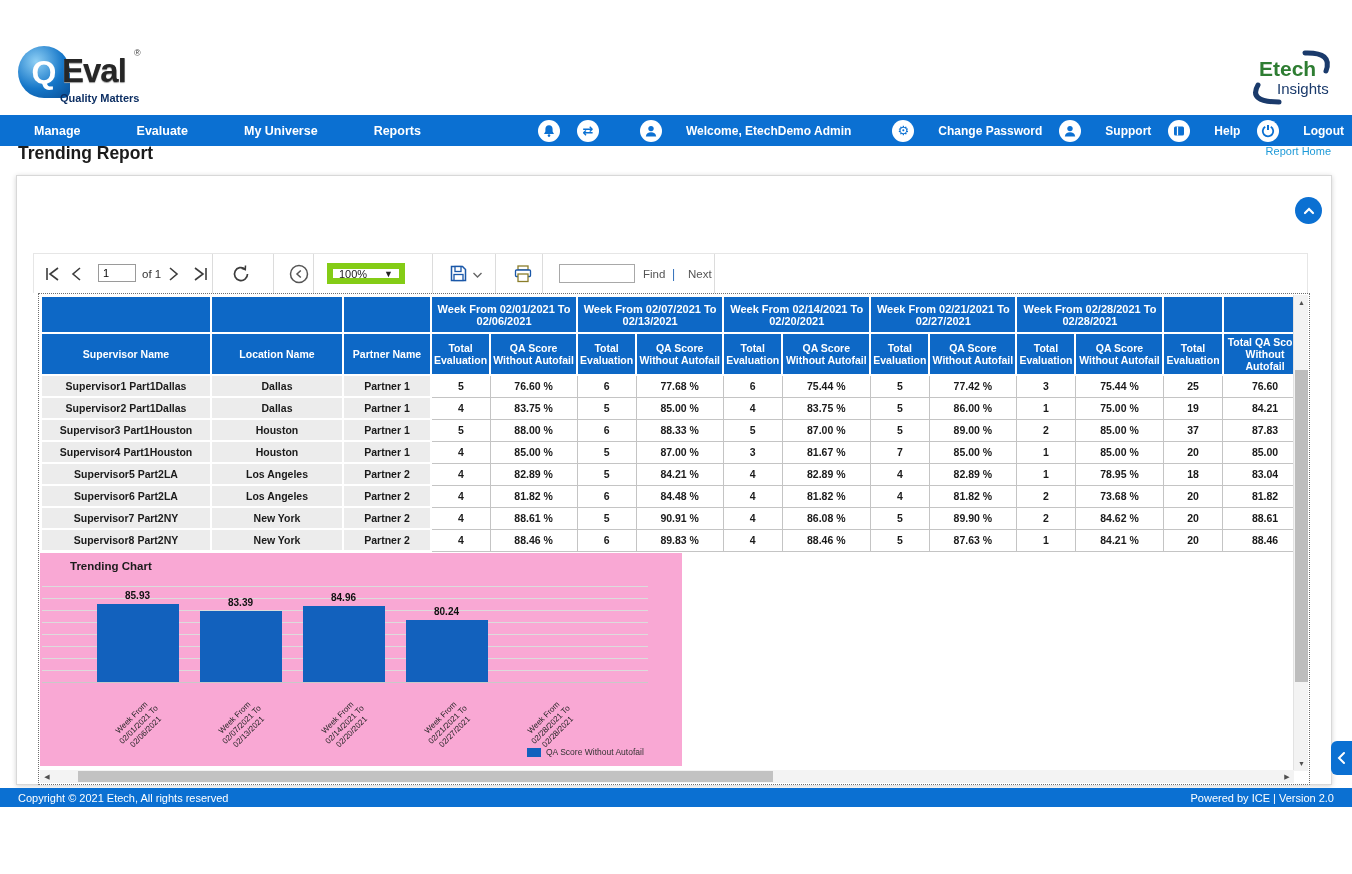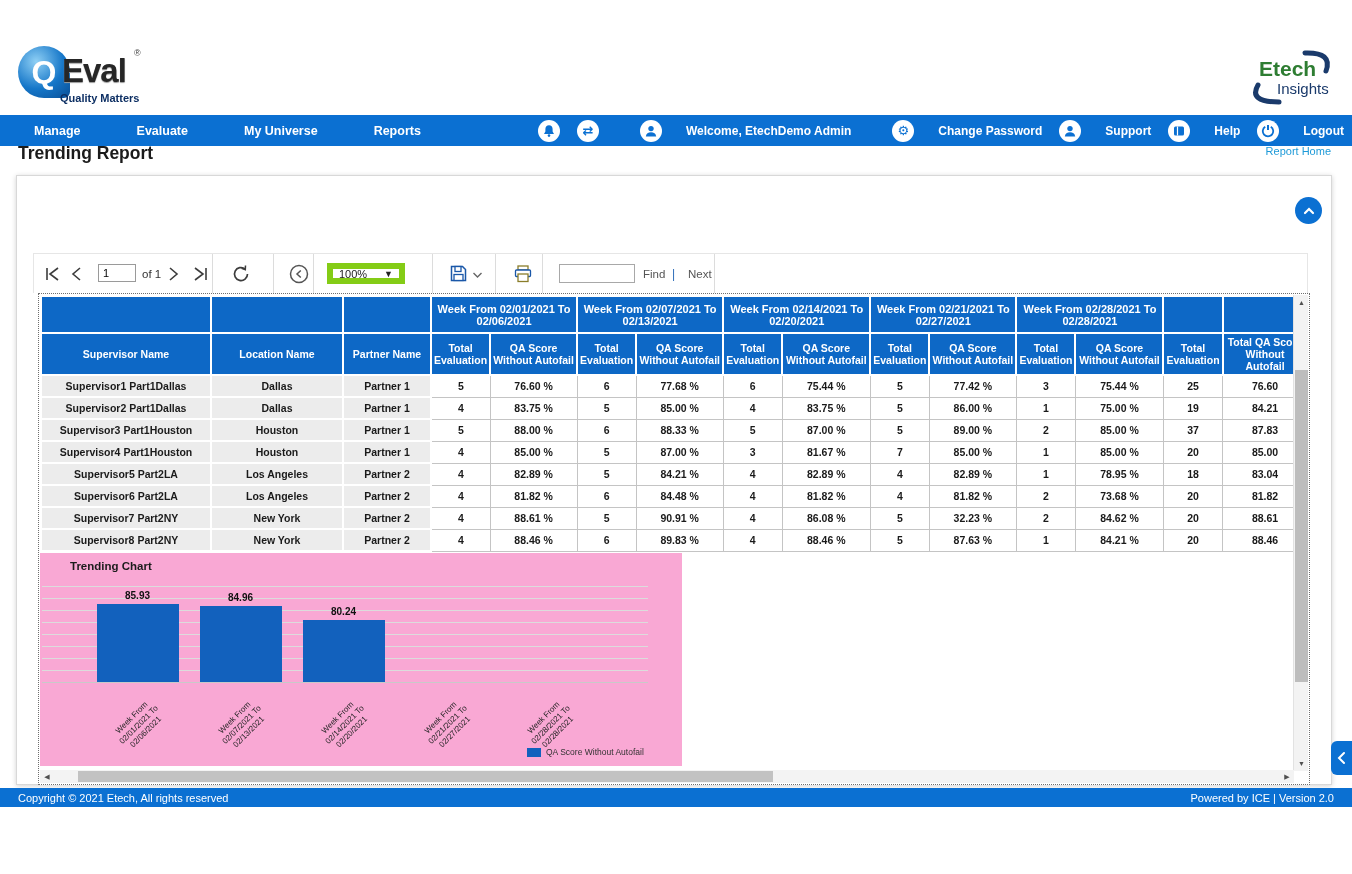--- a/index.html
+++ b/index.html
@@ -431,21 +431,21 @@
               <td class="lblcell">Supervisor7 Part2NY</td>
               <td class="lblcell">New York</td>
               <td class="lblcell">Partner 2</td>
               <td class="numcell">4</td>
               <td class="numcell">88.61 %</td>
               <td class="numcell">5</td>
               <td class="numcell">90.91 %</td>
               <td class="numcell">4</td>
               <td class="numcell">86.08 %</td>
               <td class="numcell">5</td>
-              <td class="numcell">32.23 %</td>
+              <td class="numcell">89.90 %</td>
               <td class="numcell">2</td>
               <td class="numcell">84.62 %</td>
               <td class="numcell">20</td>
               <td class="numcell">88.61</td>
             </tr>
             <tr>
               <td class="lblcell">Supervisor8 Part2NY</td>
               <td class="lblcell">New York</td>
               <td class="lblcell">Partner 2</td>
               <td class="numcell">4</td>
@@ -464,20 +464,24 @@
           </tbody>
         </table>
 
       <div class="chart-panel">
         <div class="chart-title">Trending Chart</div>
         <div class="plot">
           <div class="slots" id="chart-bars">
               <div class="slot">
                 <div class="bar-val">85.93</div>
                 <div class="bar" style="height: 78px; background: rgb(18, 97, 189);"></div>
+              </div>
+              <div class="slot">
+                <div class="bar-val">83.39</div>
+                <div class="bar" style="height: 71px; background: rgb(18, 97, 189);"></div>
               </div>
               <div class="slot">
                 <div class="bar-val">84.96</div>
                 <div class="bar" style="height: 76px; background: rgb(18, 97, 189);"></div>
               </div>
               <div class="slot">
                 <div class="bar-val">80.24</div>
                 <div class="bar" style="height: 62px; background: rgb(18, 97, 189);"></div>
               </div>
             </div>

